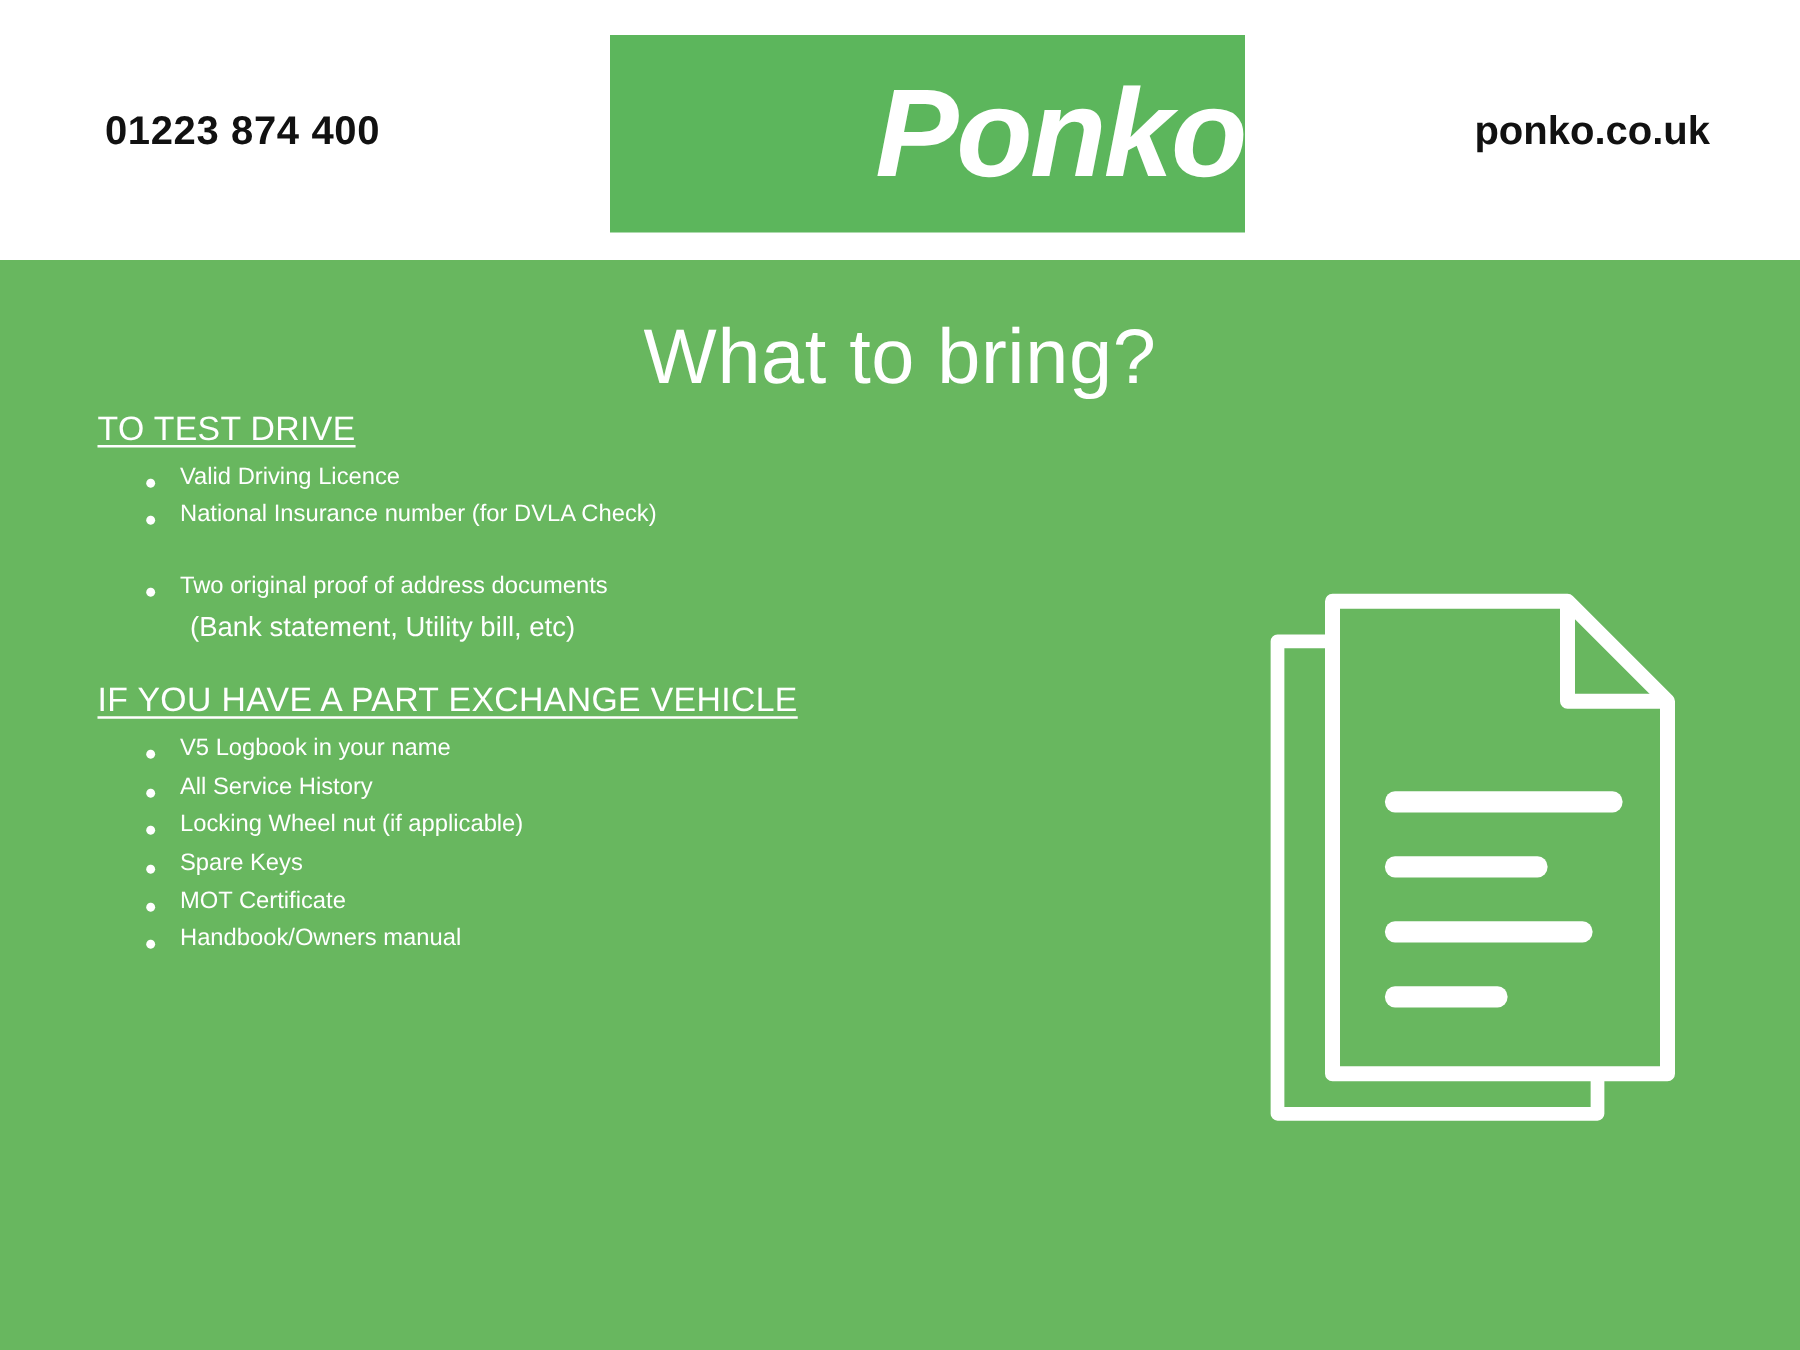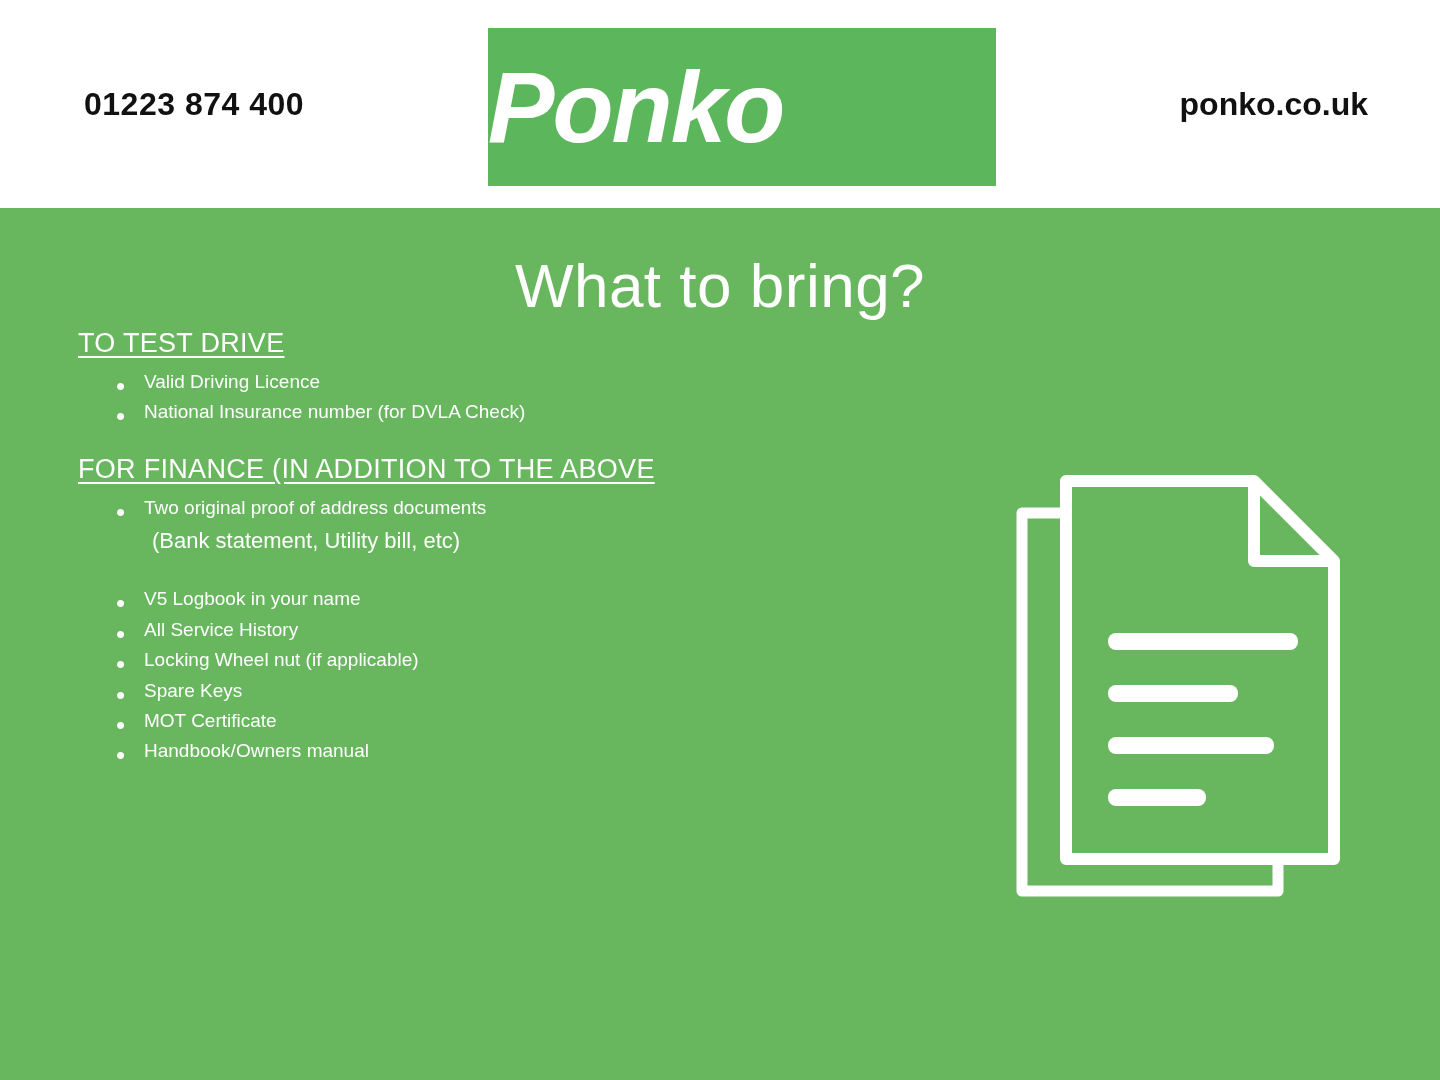--- a/index.html
+++ b/index.html
@@ -38,21 +38,21 @@
     letter-spacing: 0.5px;
     margin-left: 84px;
     white-space: nowrap;
   }
   .logo-box {
     background: #5cb65c;
     width: 508px;
     height: 158px;
     display: flex;
     align-items: center;
-    justify-content: flex-start;
+    justify-content: flex-end;
     margin-top: 6px;
   }
   .logo-text {
     color: #ffffff;
     font-size: 100px;
     font-style: italic;
     font-weight: bold;
     letter-spacing: -2px;
     line-height: 1;
   }
@@ -146,30 +146,30 @@
 
       <div class="section">
         <div class="section-heading">TO TEST DRIVE</div>
         <ul class="items">
           <li>Valid Driving Licence</li>
           <li>National Insurance number (for DVLA Check)</li>
         </ul>
       </div>
 
       <div class="section finance">
-        <div class="section-heading">FOR FINANCE (IN ADDITION TO THE ABOVE</div>
         <ul class="items">
           <li>
             <span>Two original proof of address documents</span>
           </li>
         </ul>
         <div style="font-size:22px;line-height:1.6;padding-left:74px;">(Bank statement, Utility bill, etc)</div>
       </div>
 
       <div class="section">
+        <div class="section-heading">IF YOU HAVE A PART EXCHANGE VEHICLE</div>
         <ul class="items">
           <li>V5 Logbook in your name</li>
           <li>All Service History</li>
           <li>Locking Wheel nut (if applicable)</li>
           <li>Spare Keys</li>
           <li>MOT Certificate</li>
           <li>Handbook/Owners manual</li>
         </ul>
       </div>
 

